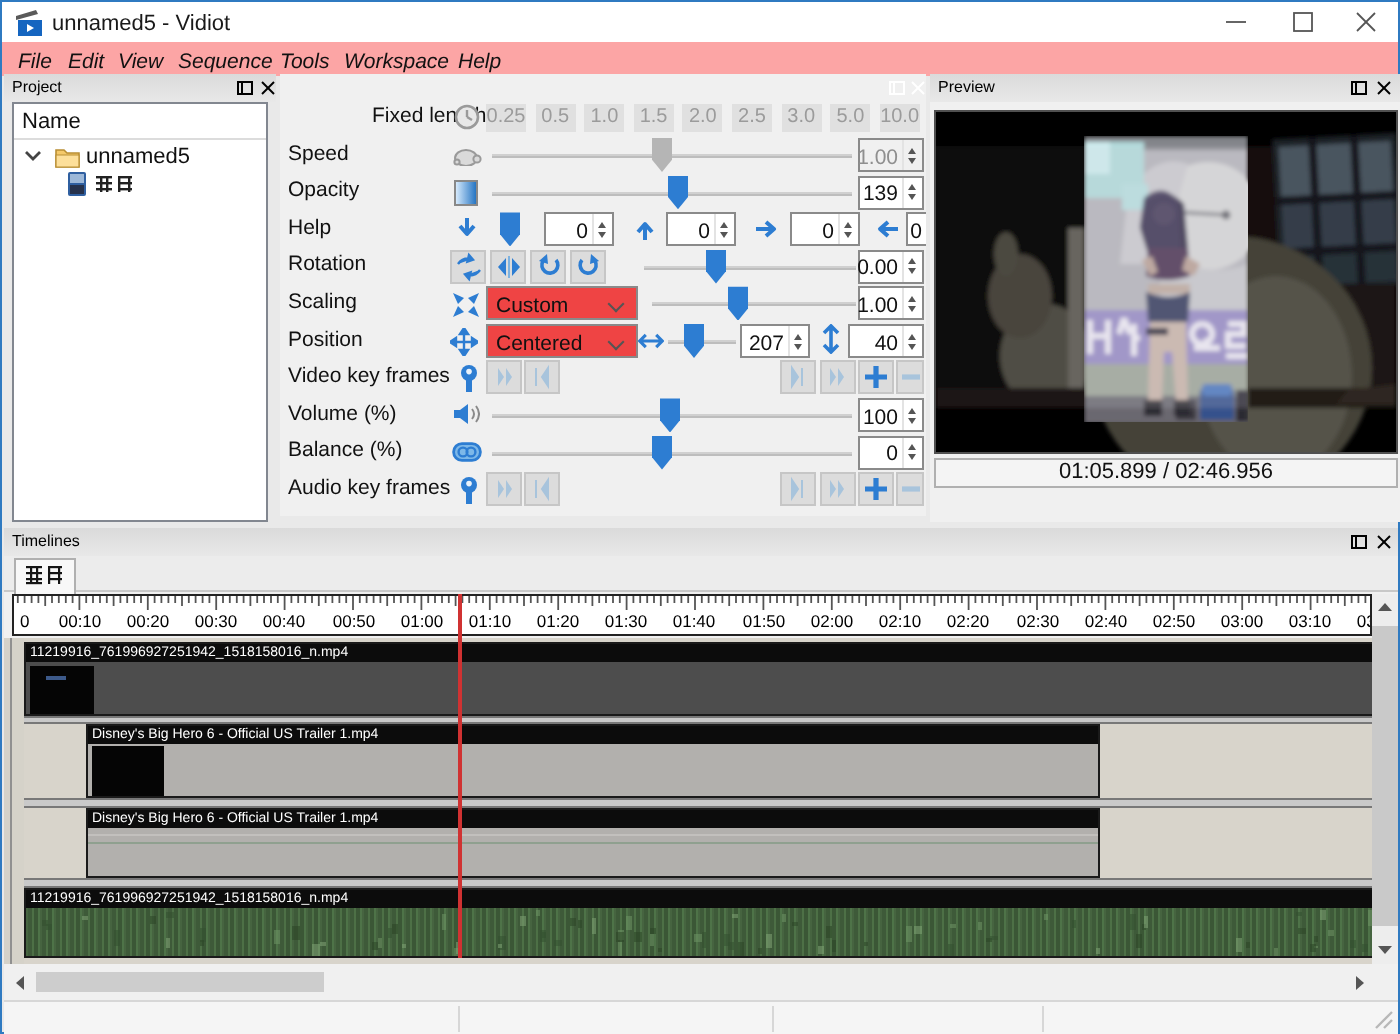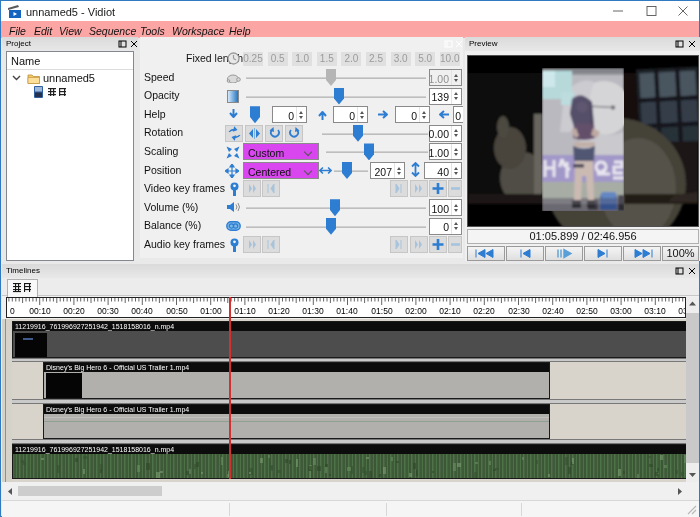--- a/index.html
+++ b/index.html
@@ -28,21 +28,21 @@
 .spin .arr:before, .spin .arr:after { content:""; position:absolute; left:2px;
   border-left:2.5px solid transparent; border-right:2.5px solid transparent; }
 .spin .arr:before { top:3.5px; border-bottom:3px solid #555; }
 .spin .arr:after { bottom:3.5px; border-top:3px solid #555; }
 .spin.dis { background:#f0f0f0; }
 .spin.dis .v { color:#8f8f8f; }
 .track { position:absolute; height:2px; background:#d0d0d0; border-bottom:1px solid #bdbdbd; }
 .thumb { position:absolute; width:10px; height:17px; background:#2d7dd2;
   clip-path:polygon(0 0,100% 0,100% 64%,50% 100%,0 64%); }
 .thumb.dis { background:#b5b5b5; }
-.combo { position:absolute; height:17px; background:#d946ef; border:1px solid #8a8a8a;
+.combo { position:absolute; height:17px; background:#ef4444; border:1px solid #8a8a8a;
   font-size:10.5px; padding:2.5px 0 0 4px; }
 .combo:after { content:""; position:absolute; right:7px; top:5px;
   width:5px; height:5px; border-right:1.4px solid #555; border-bottom:1.4px solid #555;
   transform:rotate(45deg); }
 .ibtn { position:absolute; width:18px; height:17px; background:#dcdcdc;
   border:1px solid #c6c6c6; }
 .fxb { position:absolute; top:1px; width:20px; height:14px; background:#e0e0e0;
   color:#9b9b9b; font-size:10px; text-align:center; line-height:14px; }
 .crop-ic .bs { fill:none; stroke:#2d7dd2; stroke-width:2; stroke-linejoin:round; }
 .tbtn { position:absolute; top:0; height:15px; background:linear-gradient(180deg,#f4f4f4,#dfdfdf);
@@ -439,38 +439,20 @@
         <rect x="106" y="86" width="21" height="5" fill="#bfa99e"></rect>
         <path d="M105 90 q11 5 22 0 l-1 15 -20 0 z" fill="#333a5c"></path>
         <path d="M107 105 l-1 40 7 0 1 -25 4 0 2 25 6 0 -1 -40 z" fill="#cbb6ab"></path>
         <rect x="105" y="108" width="11" height="3.5" fill="#2a2638"></rect>
         <path d="M104 144 h9 v8 h-9 z M119 144 h8 v8 h-8 z" fill="#2b2930"></path>
         <rect x="74" y="17" width="82" height="131" fill="#cbccd1" opacity="0.2"></rect>
       </g>
       </svg>
   </div>
   <div class="abs" id="preview-time" style="left:466px;top:228px;width:232px;height:15px;background:#f4f4f4;border:1px solid #b0b0b0;text-align:center;font-size:11px;line-height:13px;">01:05.899 / 02:46.956</div>
-  <div class="abs" id="preview-btns" style="left:466px;top:245px;width:232px;height:15px;">
-    <div class="tbtn" style="left:0;width:38px;"><svg width="36" height="13">
-          <path d="M8 2.5 v8 M17 2.5 L10 6.5 l7 4 z M25 2.5 L18 6.5 l7 4 z" fill="#2d7dd2" stroke="#2d7dd2" stroke-width="1"></path>
-        </svg></div>
-    <div class="tbtn" style="left:39px;width:38px;"><svg width="36" height="13">
-          <path d="M14 2.5 v8 M23 2.5 L16 6.5 l7 4 z" fill="#2d7dd2" stroke="#2d7dd2" stroke-width="1"></path>
-        </svg></div>
-    <div class="tbtn" style="left:78px;width:38px;"><svg width="36" height="13">
-          <path d="M12 2.5 v8 M15 2.5 v8 M18 2.5 L25 6.5 l-7 4 z" fill="#5a9fd8" stroke="#5a9fd8" stroke-width="1.4"></path>
-        </svg></div>
-    <div class="tbtn" style="left:117px;width:38px;"><svg width="36" height="13">
-          <path d="M13 2.5 L20 6.5 l-7 4 z M22 2.5 v8" fill="#2d7dd2" stroke="#2d7dd2" stroke-width="1"></path>
-        </svg></div>
-    <div class="tbtn" style="left:156px;width:38px;"><svg width="36" height="13">
-          <path d="M11 2.5 L18 6.5 l-7 4 z M19 2.5 L26 6.5 l-7 4 z M28 2.5 v8" fill="#2d7dd2" stroke="#2d7dd2" stroke-width="1"></path>
-        </svg></div>
-    <div class="tbtn" style="left:195px;width:37px;font-size:11px;text-align:center;line-height:13px;">100%</div>
-  </div>
 
   <div class="abs cap" style="left:1px;top:263px;width:697px;">Timelines</div>
   <svg class="abs" style="left:674px;top:265px" width="10" height="10">
       <rect x="1" y="2" width="7" height="6" fill="none" stroke="#000"></rect>
       <line x1="3" y1="2" x2="3" y2="8" stroke="#000"></line>
     </svg>
   <svg class="abs" style="left:686px;top:265px" width="10" height="10">
       <line x1="2" y1="2" x2="8" y2="8" stroke="#000"></line>
       <line x1="8" y1="2" x2="2" y2="8" stroke="#000"></line>
     </svg>

